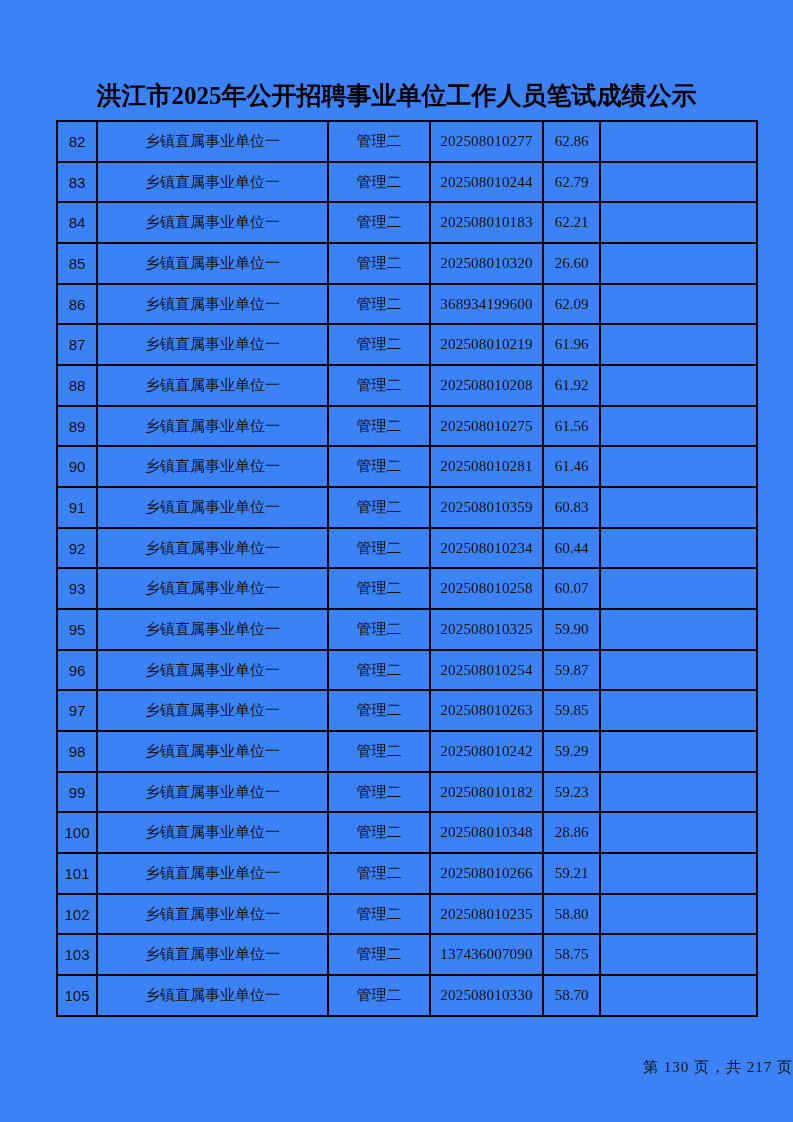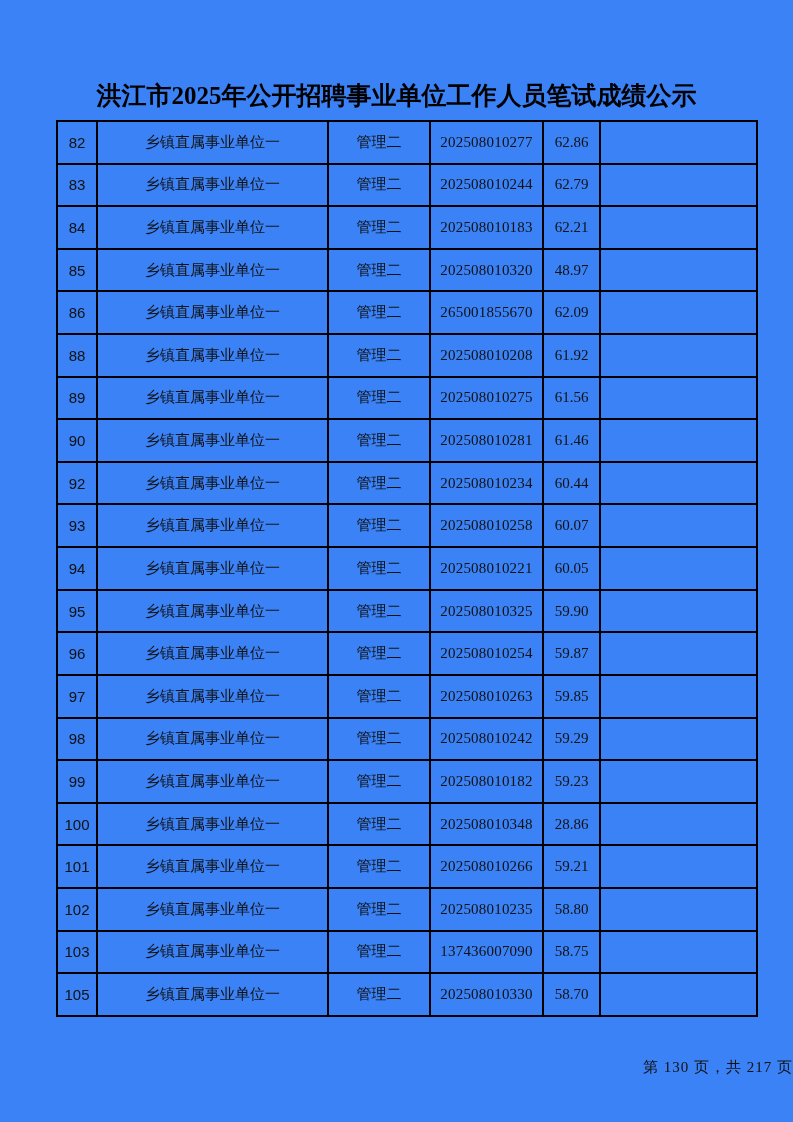--- a/index.html
+++ b/index.html
@@ -111,29 +111,37 @@
           <td class="c2">管理二</td>
           <td class="c3">202508010183</td>
           <td class="c4">62.21</td>
           <td class="c5"></td>
         </tr>
         <tr>
           <td class="c0">85</td>
           <td class="c1">乡镇直属事业单位一</td>
           <td class="c2">管理二</td>
           <td class="c3">202508010320</td>
-          <td class="c4">48.97</td>
+          <td class="c4">26.60</td>
           <td class="c5"></td>
         </tr>
         <tr>
           <td class="c0">86</td>
           <td class="c1">乡镇直属事业单位一</td>
           <td class="c2">管理二</td>
-          <td class="c3">265001855670</td>
+          <td class="c3">368934199600</td>
           <td class="c4">62.09</td>
+          <td class="c5"></td>
+        </tr>
+        <tr>
+          <td class="c0">87</td>
+          <td class="c1">乡镇直属事业单位一</td>
+          <td class="c2">管理二</td>
+          <td class="c3">202508010219</td>
+          <td class="c4">61.96</td>
           <td class="c5"></td>
         </tr>
         <tr>
           <td class="c0">88</td>
           <td class="c1">乡镇直属事业单位一</td>
           <td class="c2">管理二</td>
           <td class="c3">202508010208</td>
           <td class="c4">61.92</td>
           <td class="c5"></td>
         </tr>
@@ -147,44 +155,44 @@
         </tr>
         <tr>
           <td class="c0">90</td>
           <td class="c1">乡镇直属事业单位一</td>
           <td class="c2">管理二</td>
           <td class="c3">202508010281</td>
           <td class="c4">61.46</td>
           <td class="c5"></td>
         </tr>
         <tr>
+          <td class="c0">91</td>
+          <td class="c1">乡镇直属事业单位一</td>
+          <td class="c2">管理二</td>
+          <td class="c3">202508010359</td>
+          <td class="c4">60.83</td>
+          <td class="c5"></td>
+        </tr>
+        <tr>
           <td class="c0">92</td>
           <td class="c1">乡镇直属事业单位一</td>
           <td class="c2">管理二</td>
           <td class="c3">202508010234</td>
           <td class="c4">60.44</td>
           <td class="c5"></td>
         </tr>
         <tr>
           <td class="c0">93</td>
           <td class="c1">乡镇直属事业单位一</td>
           <td class="c2">管理二</td>
           <td class="c3">202508010258</td>
           <td class="c4">60.07</td>
           <td class="c5"></td>
         </tr>
         <tr>
-          <td class="c0">94</td>
-          <td class="c1">乡镇直属事业单位一</td>
-          <td class="c2">管理二</td>
-          <td class="c3">202508010221</td>
-          <td class="c4">60.05</td>
-          <td class="c5"></td>
-        </tr>
-        <tr>
           <td class="c0">95</td>
           <td class="c1">乡镇直属事业单位一</td>
           <td class="c2">管理二</td>
           <td class="c3">202508010325</td>
           <td class="c4">59.90</td>
           <td class="c5"></td>
         </tr>
         <tr>
           <td class="c0">96</td>
           <td class="c1">乡镇直属事业单位一</td>

